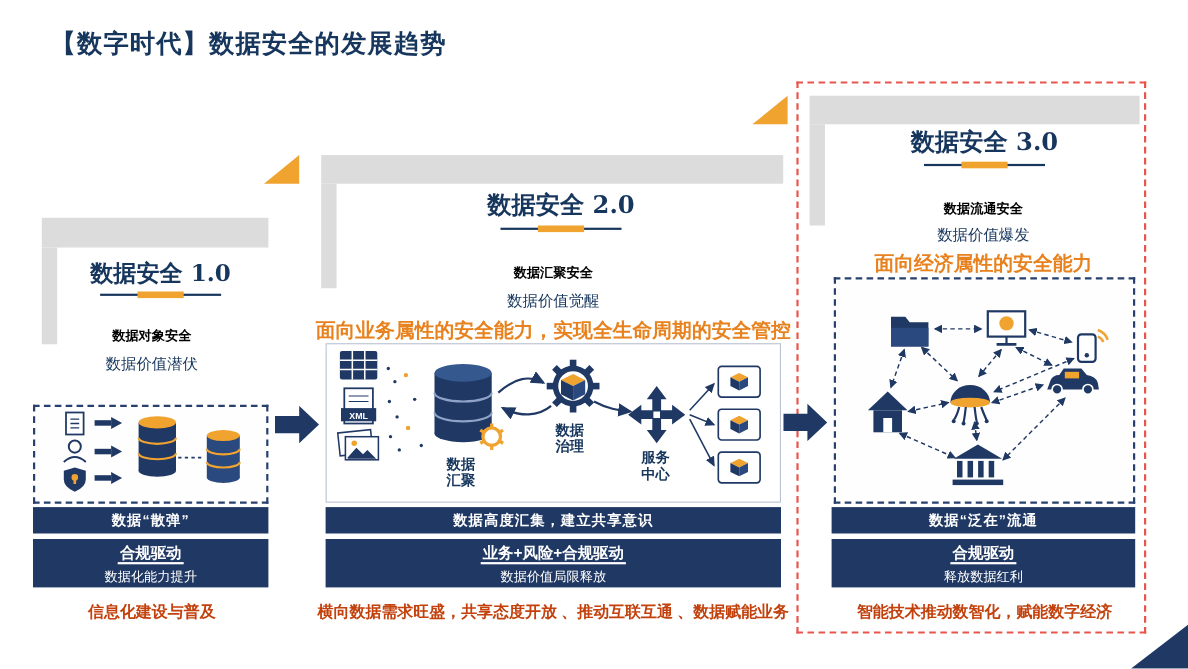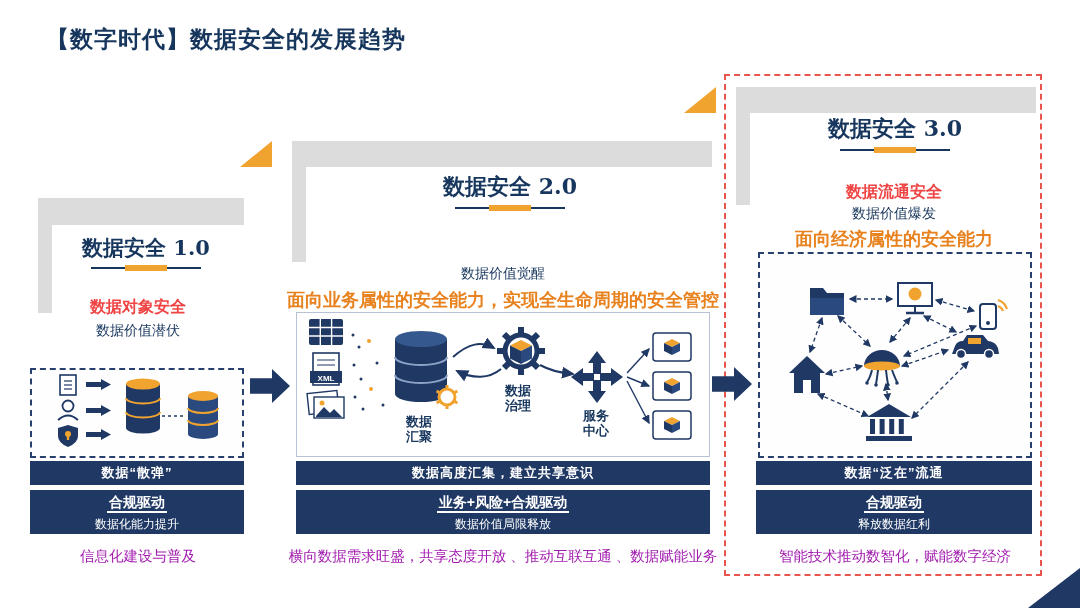--- a/index.html
+++ b/index.html
@@ -8,31 +8,31 @@
   #slide{position:relative;width:1080px;height:608px;background:#ffffff;overflow:hidden;}
   .abs{position:absolute;}
   .slide-title{left:46px;top:24px;font-size:23px;font-weight:bold;color:#17365d;
     font-family:"DejaVu Serif","Liberation Serif",serif;letter-spacing:1px;}
   .hbar,.vbar{background:#dcdcdc;}
   .tri{width:0;height:0;border-bottom:26px solid #f0a32f;border-left:32px solid transparent;}
   .stage-title{font-family:"DejaVu Serif","Liberation Serif",serif;color:#17365d;font-weight:bold;text-align:center;}
   .stage-title .ul{position:relative;height:2px;background:#17365d;width:110px;margin:5px auto 0;}
   .stage-title .ul::after{content:"";position:absolute;left:50%;top:-2px;transform:translateX(-50%);
     width:42px;height:6px;background:#f0a32f;}
-  .t-feature{font-size:16px;font-weight:bold;color:#ef4444;text-align:center;}
+  .t-feature{font-size:12px;font-weight:bold;color:#000000;text-align:center;}
   .t-value{font-size:14px;color:#17365d;text-align:center;}
   .t-cap{font-size:18px;font-weight:bold;color:#e8821e;text-align:center;}
   .dash-box{border:2px dashed #27406e;background:#fefefe;}
   .solid-box{border:1px solid #b9c2d4;background:#ffffff;}
   .nbar{background:#1f3864;color:#ffffff;display:flex;align-items:center;justify-content:center;text-align:center;}
   .nbar .b1{font-size:13px;font-weight:bold;letter-spacing:1px;}
   .nbar2{flex-direction:column;padding-top:2px;}
   .drv{font-size:14px;font-weight:bold;border-bottom:2px solid #ffffff;line-height:1.3;padding:0 2px;}
   .drv-sub{font-size:12px;margin-top:3px;}
-  .caption{font-size:14.5px;color:#a21caf;text-align:center;}
+  .caption{font-size:14.5px;color:#c2410c;text-align:center;font-weight:bold;}
   .block-arrow{width:40px;height:34px;background:#1f3864;
     clip-path:polygon(0 27%,55% 27%,55% 0,100% 50%,55% 100%,55% 73%,0 73%);}
   .red-dash{border:2px dashed #e8554d;}
   .icon-label{position:absolute;width:30px;font-size:13px;line-height:1.18;color:#17365d;
     font-weight:bold;text-align:center;word-break:break-all;}
   .corner-tri{right:0;bottom:0;width:0;height:0;border-left:52px solid transparent;border-bottom:40px solid #1f3864;}
 </style>
 </head>
 <body>
 
@@ -116,20 +116,21 @@
     <div class="b1">数据“散弹”</div>
   </div>
   <div class="abs nbar nbar2" style="left:30px;top:490px;width:214px;height:44px">
     <div class="drv">合规驱动</div>
     <div class="drv-sub">数据化能力提升</div>
   </div>
   <div class="abs caption" style="left:10px;top:547px;width:256px">信息化建设与普及</div>
 
   <div class="abs block-arrow" style="left:250px;top:369px"></div>
 
+  <div class="abs t-feature" style="left:296px;top:240px;width:414px">数据汇聚安全</div>
   <div class="abs t-value" style="left:296px;top:265px;width:414px">数据价值觉醒</div>
   <div class="abs t-cap" style="left:276px;top:288px;width:454px">面向业务属性的安全能力，实现全生命周期的安全管控</div>
 
   <div class="abs solid-box" style="left:296px;top:312px;width:414px;height:145px">
     <svg width="412" height="143" viewBox="0 0 412 143">
       <defs>
         <marker id="ah2" markerWidth="7" markerHeight="7" refX="5.5" refY="3" orient="auto-start-reverse">
           <path d="M0 0 L6.5 3 L0 6 Z" fill="#1f3864"></path>
         </marker>
       </defs>

